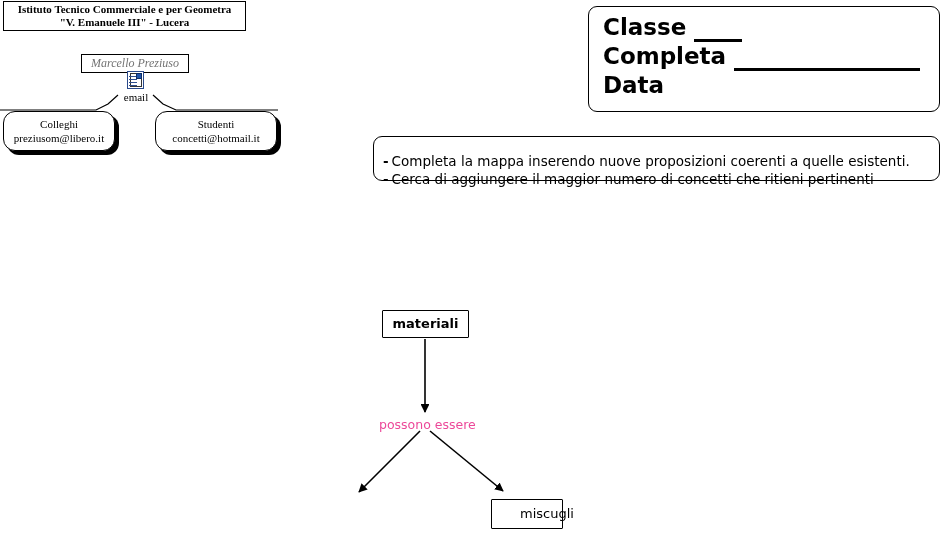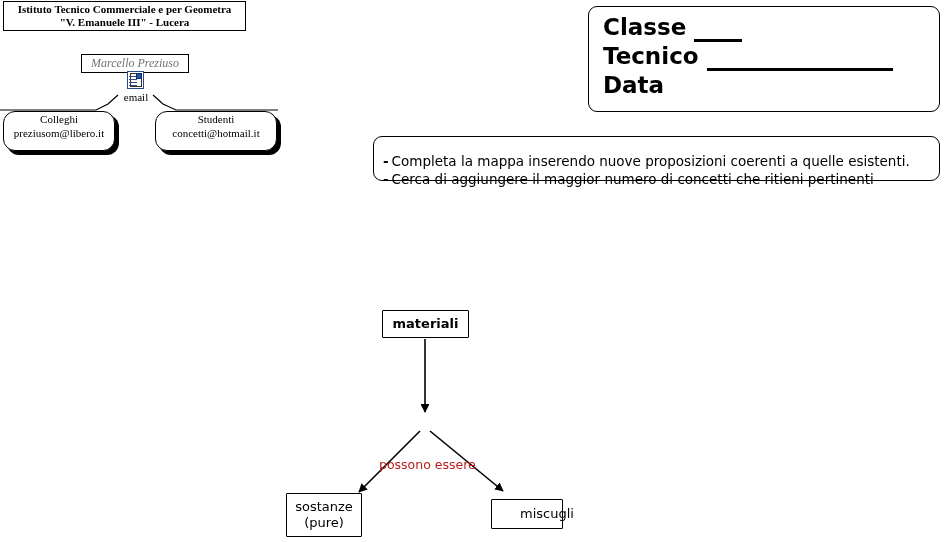--- a/index.html
+++ b/index.html
@@ -108,20 +108,21 @@
   .shadow-box {
     position: absolute;
     border: 1.5px solid #000000;
     background: #ffffff;
     border-radius: 12px;
     box-shadow: 4px 4px 0 #000000;
     box-sizing: border-box;
     display: flex;
     flex-direction: column;
     align-items: center;
+    justify-content: center;
     font-family: "Liberation Serif", serif;
     font-size: 11px;
     line-height: 14px;
     color: #000000;
     text-align: center;
   }
   #box-colleghi { left: 3px;   top: 111px; width: 112px; height: 40px; }
   #box-studenti { left: 155px; top: 111px; width: 122px; height: 40px; }
 
   
@@ -196,23 +197,22 @@
     left: 382px; top: 310px; width: 87px; height: 28px;
     font-weight: bold;
   }
   #node-sostanze { left: 286px; top: 493px; width: 76px; height: 44px; }
   #node-miscugli { left: 491px; top: 499px; width: 72px; height: 30px; padding-left: 40px; }
 
   .link-label {
     position: absolute;
     font-family: "DejaVu Sans", sans-serif;
     font-size: 12.5px;
-    color: #b91c1c;
+    color: #ec4899;
     white-space: nowrap;
-    margin-top: 40px;
   }
   #label-possono { left: 379px; top: 417px; }
 
   svg.edges {
     position: absolute;
     left: 0;
     top: 0;
     width: 945px;
     height: 542px;
     pointer-events: none;
@@ -252,21 +252,21 @@
     <span>Studenti</span>
     <span>concetti@hotmail.it</span>
   </div>
 
   <div class="form-box" id="classe-box">
     <div class="form-line">
       <span>Classe</span>
       <span class="rule rule-short"></span>
     </div>
     <div class="form-line">
-      <span>Tecnico</span>
+      <span>Completa</span>
       <span class="rule rule-long"></span>
     </div>
     <div class="form-line">
       <span>Data</span>
     </div>
   </div>
 
   <div class="form-box" id="instr-box">
     <div class="instr-line">
       <span class="dash">-</span><span>Completa la mappa inserendo nuove proposizioni coerenti a quelle esistenti.</span>
@@ -289,22 +289,18 @@
     <path d="M 118 95 L 108 104 L 96 110 L 0 110" fill="none" stroke="#000000" stroke-width="1.2"></path>
     <path d="M 153 95 L 163 104 L 176 110 L 278 110" fill="none" stroke="#000000" stroke-width="1.2"></path>
   </svg>
 
   <div class="node" id="node-materiali">
     <span>materiali</span>
   </div>
 
   <div class="link-label" id="label-possono">possono essere</div>
 
-  <div class="node" id="node-sostanze">
-    <span>sostanze</span>
-    <span>(pure)</span>
-  </div>
 
   <div class="node" id="node-miscugli">
     <span>miscugli</span>
   </div>
 
 </div>
 
 </body></html>

